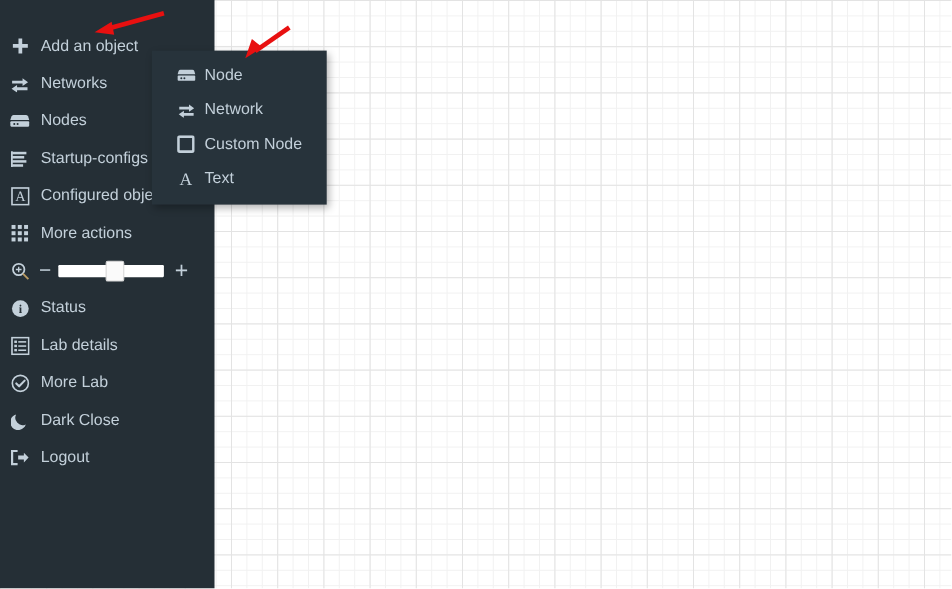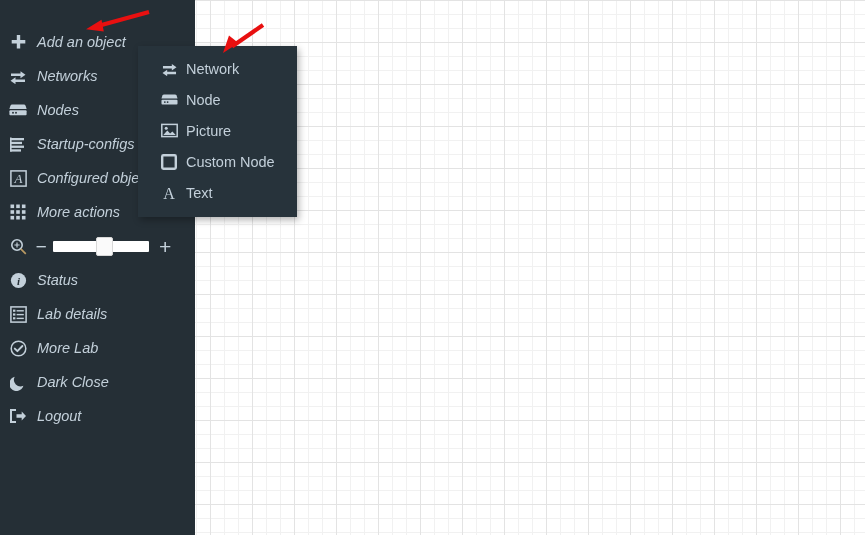--- a/index.html
+++ b/index.html
@@ -29,21 +29,20 @@
     background-position: 0 0, 0 0, 0 0, 0 0;
   }
 
   
   #sidebar {
     position: absolute;
     left: 0; top: 0;
     width: 195px; height: 535px;
     background: #252f36;
     z-index: 10;
-    font-style: italic;
   }
   .menu-item {
     display: flex;
     align-items: center;
     height: 34px;
     padding-left: 7px;
     color: #c3d0da;
     font-size: 14.5px;
     white-space: nowrap;
     cursor: pointer;
@@ -297,49 +296,39 @@
       <span class="mi-label">Logout</span>
     </div>
 
   </div>
 
   <div id="submenu">
 
     <div class="sub-item">
       <span class="si-icon">
         <svg width="17" height="14" viewBox="0 0 18 15">
-          <path d="M2 4.4 h9.5 v-2.2 l5 3.5 l-5 3.5 v-2.2 h-9.5 z" fill="currentColor"></path>
-          <path d="M16 10.4 h-9.5 v-2.2 l-5 3.5 l5 3.5 v-2.2 h9.5 z" fill="currentColor"></path>
-        </svg>
-      </span>
-      <span>Network</span>
-    </div>
-
-    <div class="sub-item">
-      <span class="si-icon">
-        <svg width="17" height="14" viewBox="0 0 18 15">
           <path d="M3.2 1.5 h11.6 a2 2 0 0 1 1.8 1.3 l1 3.2 h-17.2 l1-3.2 a2 2 0 0 1 1.8-1.3 z" fill="currentColor"></path>
           <rect x="0.4" y="7.2" width="17.2" height="5" rx="1" fill="currentColor"></rect>
           <circle cx="4" cy="9.7" r="0.95" fill="#27333b"></circle>
           <circle cx="7" cy="9.7" r="0.95" fill="#27333b"></circle>
         </svg>
       </span>
       <span>Node</span>
     </div>
 
     <div class="sub-item">
       <span class="si-icon">
-        <svg width="17" height="15" viewBox="0 0 17 15">
-          <rect x="0.8" y="1.4" width="15.4" height="12.2" fill="none" stroke="currentColor" stroke-width="1.5"></rect>
-          <circle cx="5.2" cy="5.2" r="1.5" fill="currentColor"></circle>
-          <path d="M2.3 12 l4-4.4 l2.8 3 l2.3-2.2 l3.3 3.6 z" fill="currentColor"></path>
-        </svg>
-      </span>
-      <span>Picture</span>
-    </div>
+        <svg width="17" height="14" viewBox="0 0 18 15">
+          <path d="M2 4.4 h9.5 v-2.2 l5 3.5 l-5 3.5 v-2.2 h-9.5 z" fill="currentColor"></path>
+          <path d="M16 10.4 h-9.5 v-2.2 l-5 3.5 l5 3.5 v-2.2 h9.5 z" fill="currentColor"></path>
+        </svg>
+      </span>
+      <span>Network</span>
+    </div>
+
 
     <div class="sub-item">
       <span class="si-icon">
         <svg width="16" height="16" viewBox="0 0 16 16">
           <rect x="1.2" y="1.2" width="13.6" height="13.6" rx="1.2" fill="none" stroke="currentColor" stroke-width="2.4"></rect>
         </svg>
       </span>
       <span>Custom Node</span>
     </div>
 

